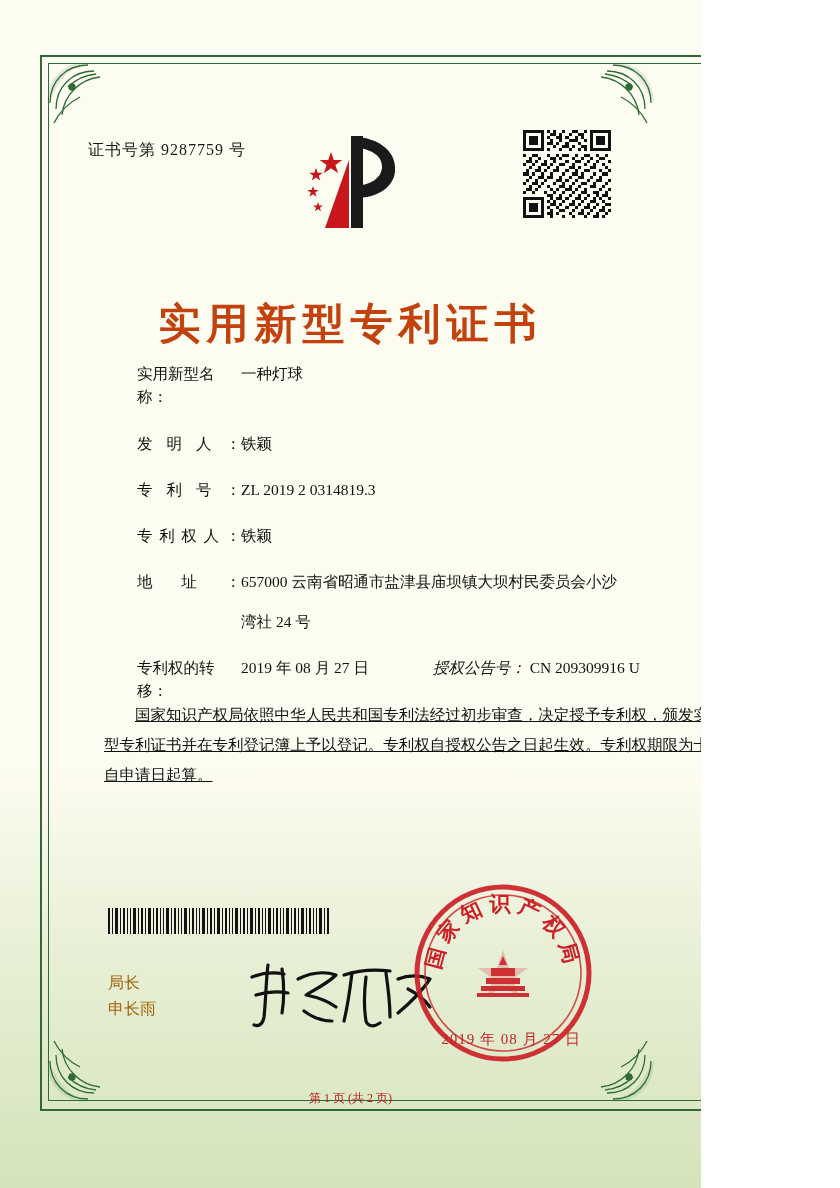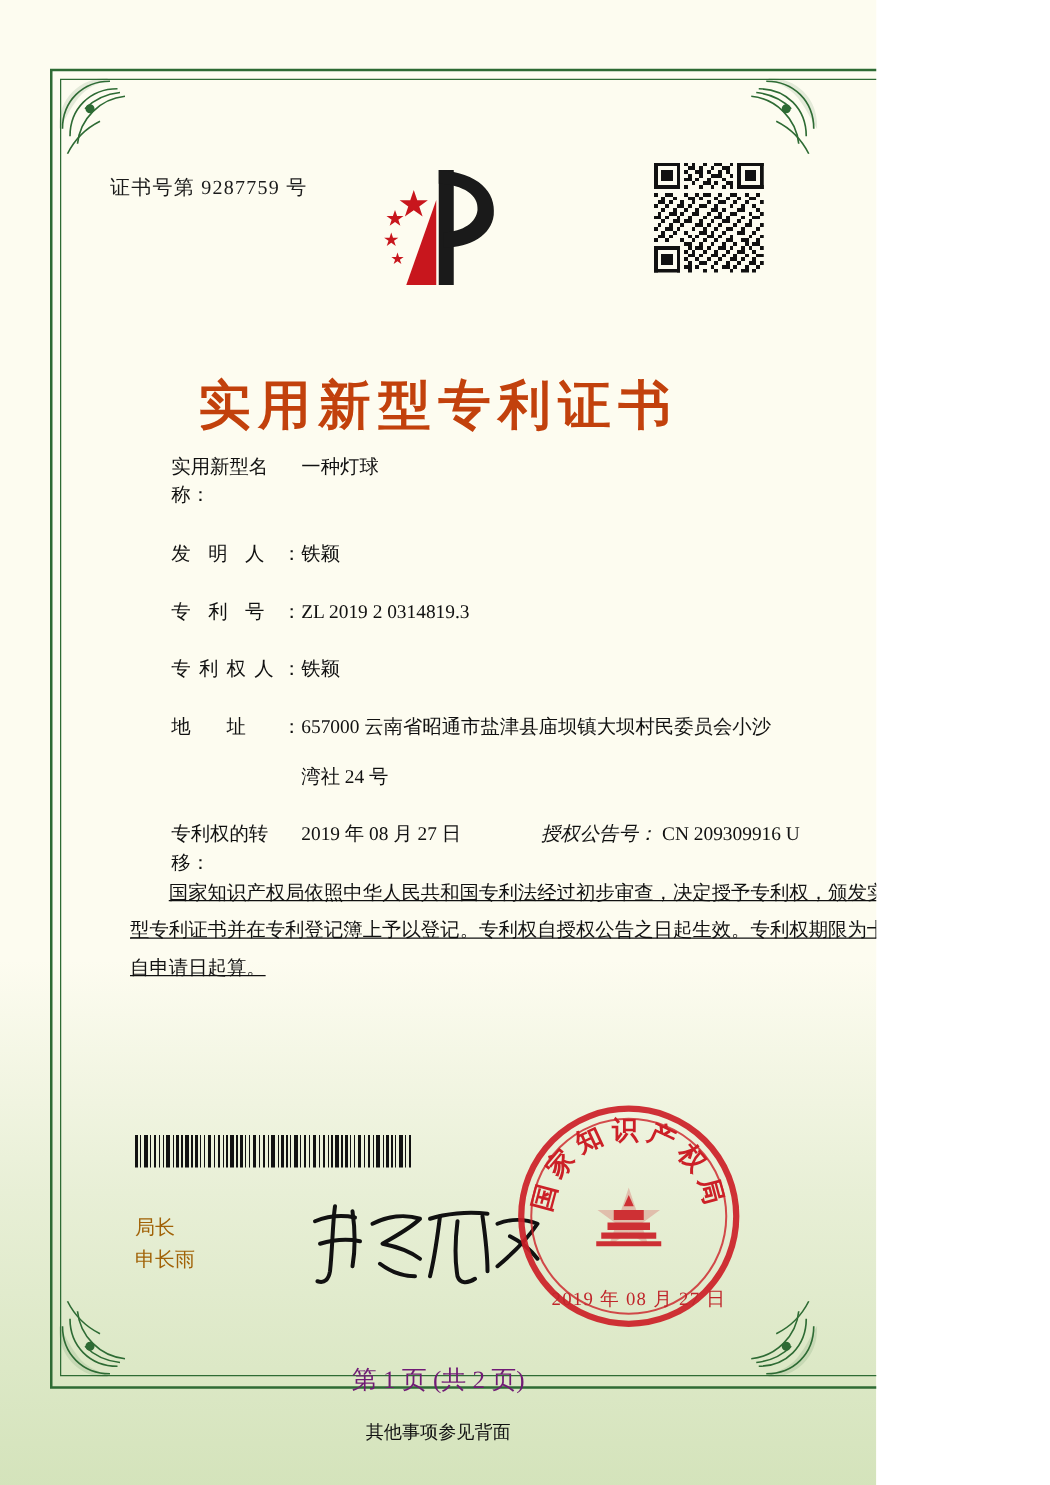--- a/index.html
+++ b/index.html
@@ -164,22 +164,22 @@
     top: 1030px;
     font-size: 15px;
     color: #c0252a;
     letter-spacing: 1px;
   }
   .page-no {
     position: absolute;
     left: 0; right: 0;
     top: 1090px;
     text-align: center;
-    font-size: 20px;
-    color: #701a75;
+    font-size: 12px;
+    color: #b91c1c;
   }
   .footnote {
     position: absolute;
     left: 0; right: 0;
     top: 1136px;
     text-align: center;
     font-size: 14.5px;
     color: #111;
   }
 </style>
@@ -654,14 +654,13 @@
       </defs>
       <text font-family="'DejaVu Serif','Liberation Serif',serif" font-size="21" font-weight="bold" fill="#cc2027" letter-spacing="6">
         <textPath href="#sealArc" startOffset="50%" text-anchor="middle">国家知识产权局</textPath>
       </text>
     </svg>
   </div>
 
   <div class="seal-date">2019 年 08 月 27 日</div>
 
   <div class="page-no">第 1 页 (共 2 页)</div>
-  <div class="footnote">其他事项参见背面</div>
 </div>
 
 </body></html>

